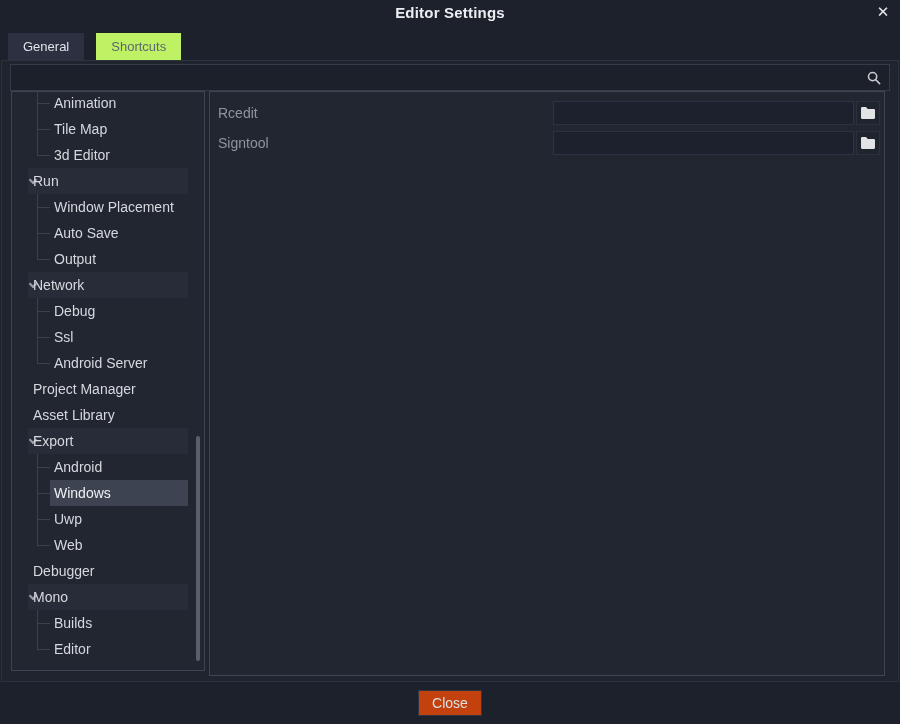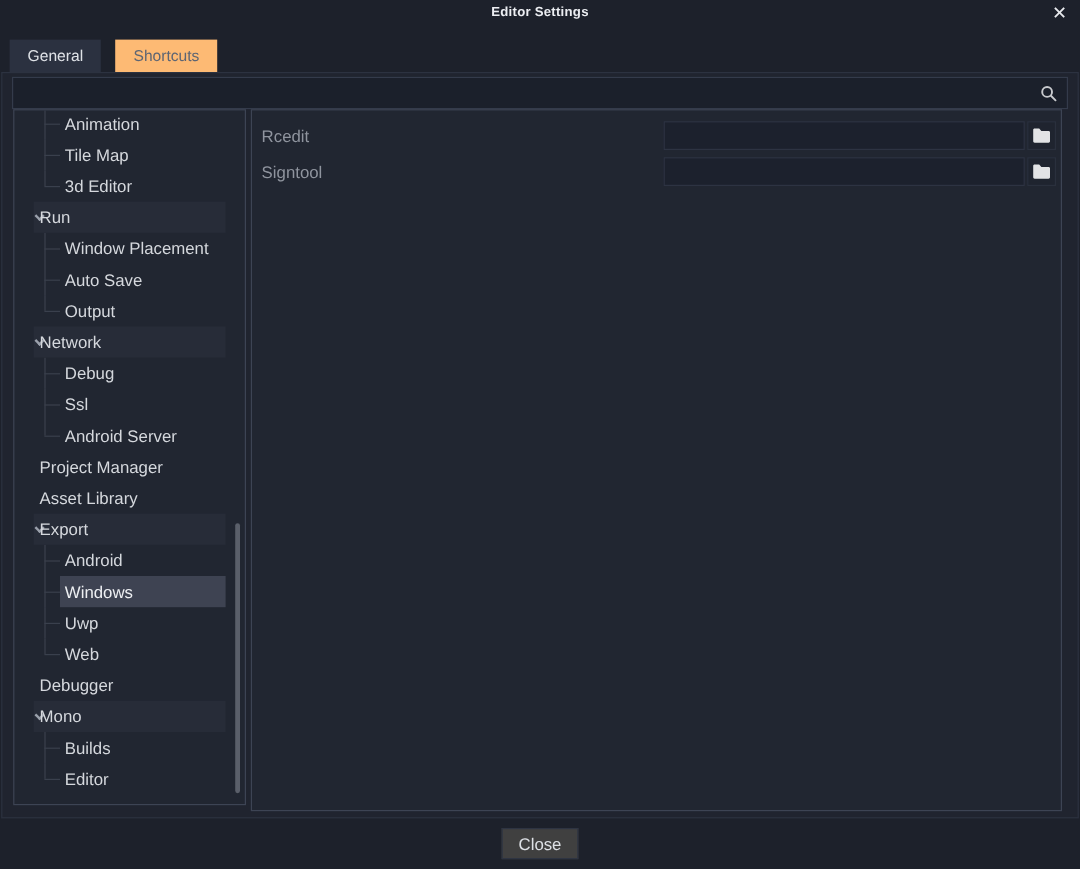--- a/index.html
+++ b/index.html
@@ -7,31 +7,31 @@
   body {
     width:900px; height:724px; position:relative; overflow:hidden;
     background:#1d212b;
     font-family:"Liberation Sans", sans-serif;
     -webkit-font-smoothing:antialiased;
   }
   
   .titlebar { position:absolute; top:0; left:0; right:0; height:30px; }
   .title {
     position:absolute; left:0; right:0; top:4px; text-align:center;
-    font-size:11px; font-weight:bold; color:#eceef2; letter-spacing:.2px;
+    font-size:15px; font-weight:bold; color:#eceef2; letter-spacing:.2px;
   }
   .close-x {
     position:absolute; right:7px; top:2px; width:20px; height:20px;
     color:#e8eaee; font-size:15px; line-height:20px; text-align:center; cursor:default;
   }
   
   .tab-bar { position:absolute; top:33px; left:8px; display:flex; gap:12px; }
   .tab {
     height:27px; line-height:27px; padding:0 15px; font-size:13px;
-    background:#fdba74; color:#5d6573;
+    background:#bef264; color:#5d6573;
   }
   .tab.active { background:#2b3140; color:#dfe2e7; }
   
   .panel {
     position:absolute; left:1px; right:1px; top:60px; bottom:42px;
     background:#20242f; border:1px solid #2c3240;
   }
   
   .searchbar {
     position:absolute; top:3px; left:8px; right:8px; height:27px;
@@ -102,21 +102,21 @@
     width:24px; height:24px; margin-left:2px; padding:0;
     background:#1f242f; border:1px solid #2a303d;
     display:flex; align-items:center; justify-content:center; cursor:default;
   }
   
   .footer {
     position:absolute; left:0; right:0; bottom:0; height:42px;
     display:flex; align-items:center; justify-content:center;
   }
   .close-btn {
-    background:#404040; border:1px solid #2e3442; color:#dde0e5;
+    background:#c2410c; border:1px solid #2e3442; color:#dde0e5;
     font-size:14px; padding:4px 13px; cursor:default;
     font-family:"Liberation Sans", sans-serif;
   }
 </style>
 </head>
 <body>
 
 <div>
 
   <div class="titlebar">

